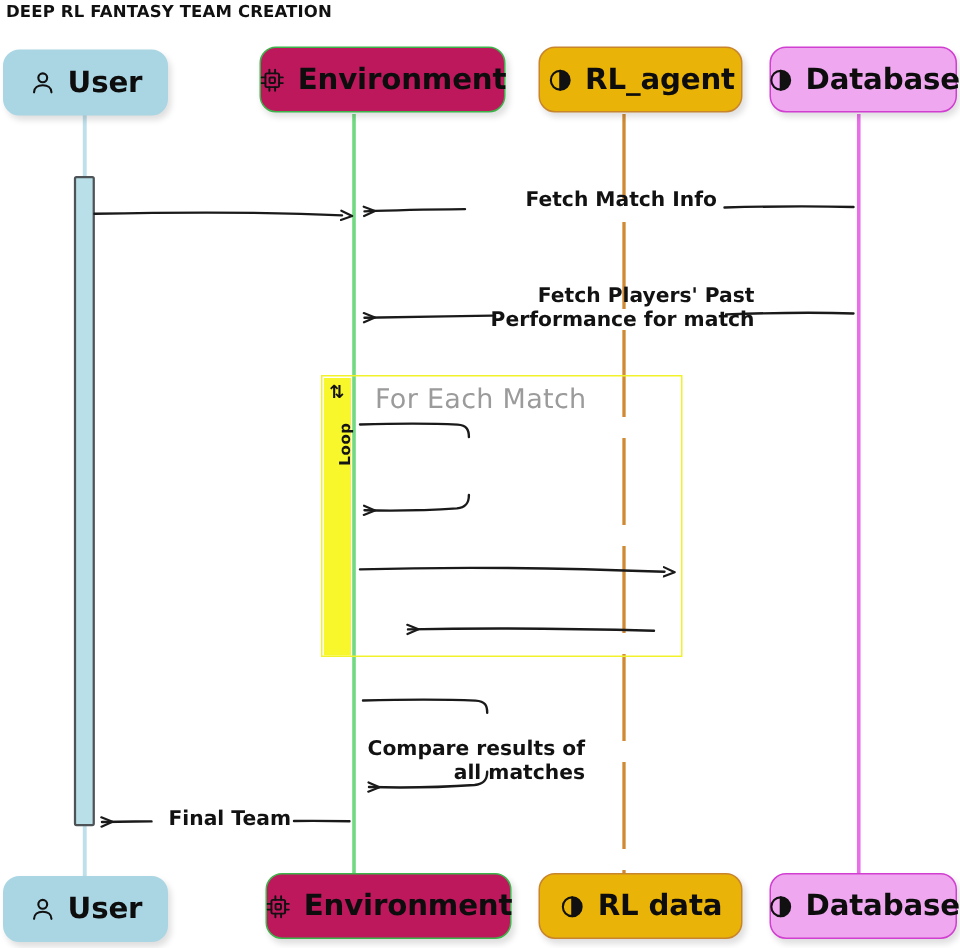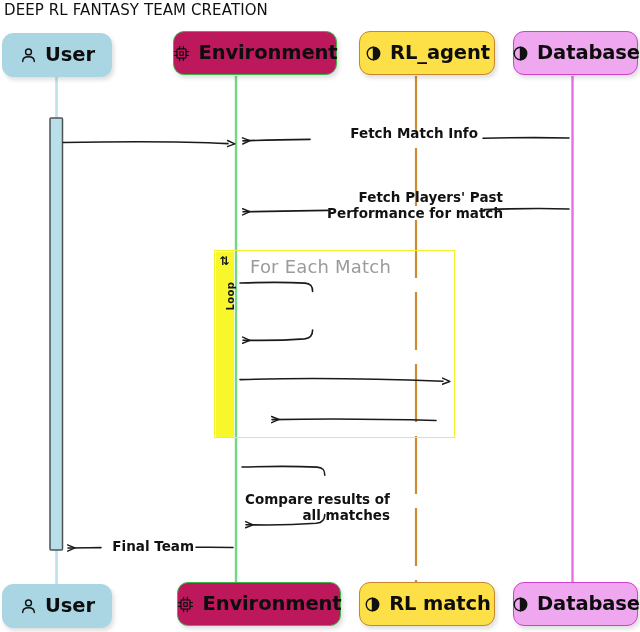--- a/index.html
+++ b/index.html
@@ -25,22 +25,22 @@
     top: 0;
     width: 640px;
     height: 632px;
   }
 
   
   .diagram-title {
     position: absolute;
     left: 4px;
     top: 1px;
-    font-size: 15px;
-    font-weight: normal;
+    font-size: 11px;
+    font-weight: bold;
     letter-spacing: 0.1px;
     color: #111111;
     white-space: nowrap;
   }
 
   
   .participant {
     position: absolute;
     box-sizing: border-box;
     display: flex;
@@ -64,21 +64,21 @@
     align-items: center;
     justify-content: center;
     width: 19px;
     height: 19px;
     flex: 0 0 auto;
   }
   .participant .p-icon svg { display: block; }
 
   .p-user      { background: #aad6e4; border: 1px solid #aad6e4; }
   .p-env       { background: #be185d; border: 1.6px solid #3cb44a; }
-  .p-agent     { background: #fde047; border: 1.6px solid #c8852c; }
+  .p-agent     { background: #eab308; border: 1.6px solid #c8852c; }
   .p-database  { background: #efa8ef; border: 1.6px solid #d13fd1; }
 
   
   .loop-box {
     position: absolute;
     box-sizing: border-box;
     border: 1.8px solid #f2f22a;
     background: transparent;
   }
   .loop-tab {
@@ -267,21 +267,21 @@
   </div>
 
   <div class="participant p-agent" style="left:359px; top:582px; width:136px;">
     <span class="p-icon">
       <svg viewBox="0 0 20 20" width="19" height="19" fill="none" stroke="#111" stroke-width="1.45" stroke-linecap="round" stroke-linejoin="round">
         <circle cx="10" cy="10" r="6.6"></circle>
         <path d="M10 3.4v13.2"></path>
         <path d="M10 3.4a6.6 6.6 0 0 1 0 13.2z" fill="#111" stroke="none"></path>
       </svg>
     </span>
-    <span class="p-label">RL match</span>
+    <span class="p-label">RL data</span>
   </div>
 
   <div class="participant p-database" style="left:513px; top:582px; width:125px;">
     <span class="p-icon">
       <svg viewBox="0 0 20 20" width="19" height="19" fill="none" stroke="#111" stroke-width="1.45" stroke-linecap="round" stroke-linejoin="round">
         <circle cx="10" cy="10" r="6.6"></circle>
         <path d="M10 3.4v13.2"></path>
         <path d="M10 3.4a6.6 6.6 0 0 1 0 13.2z" fill="#111" stroke="none"></path>
       </svg>
     </span>

